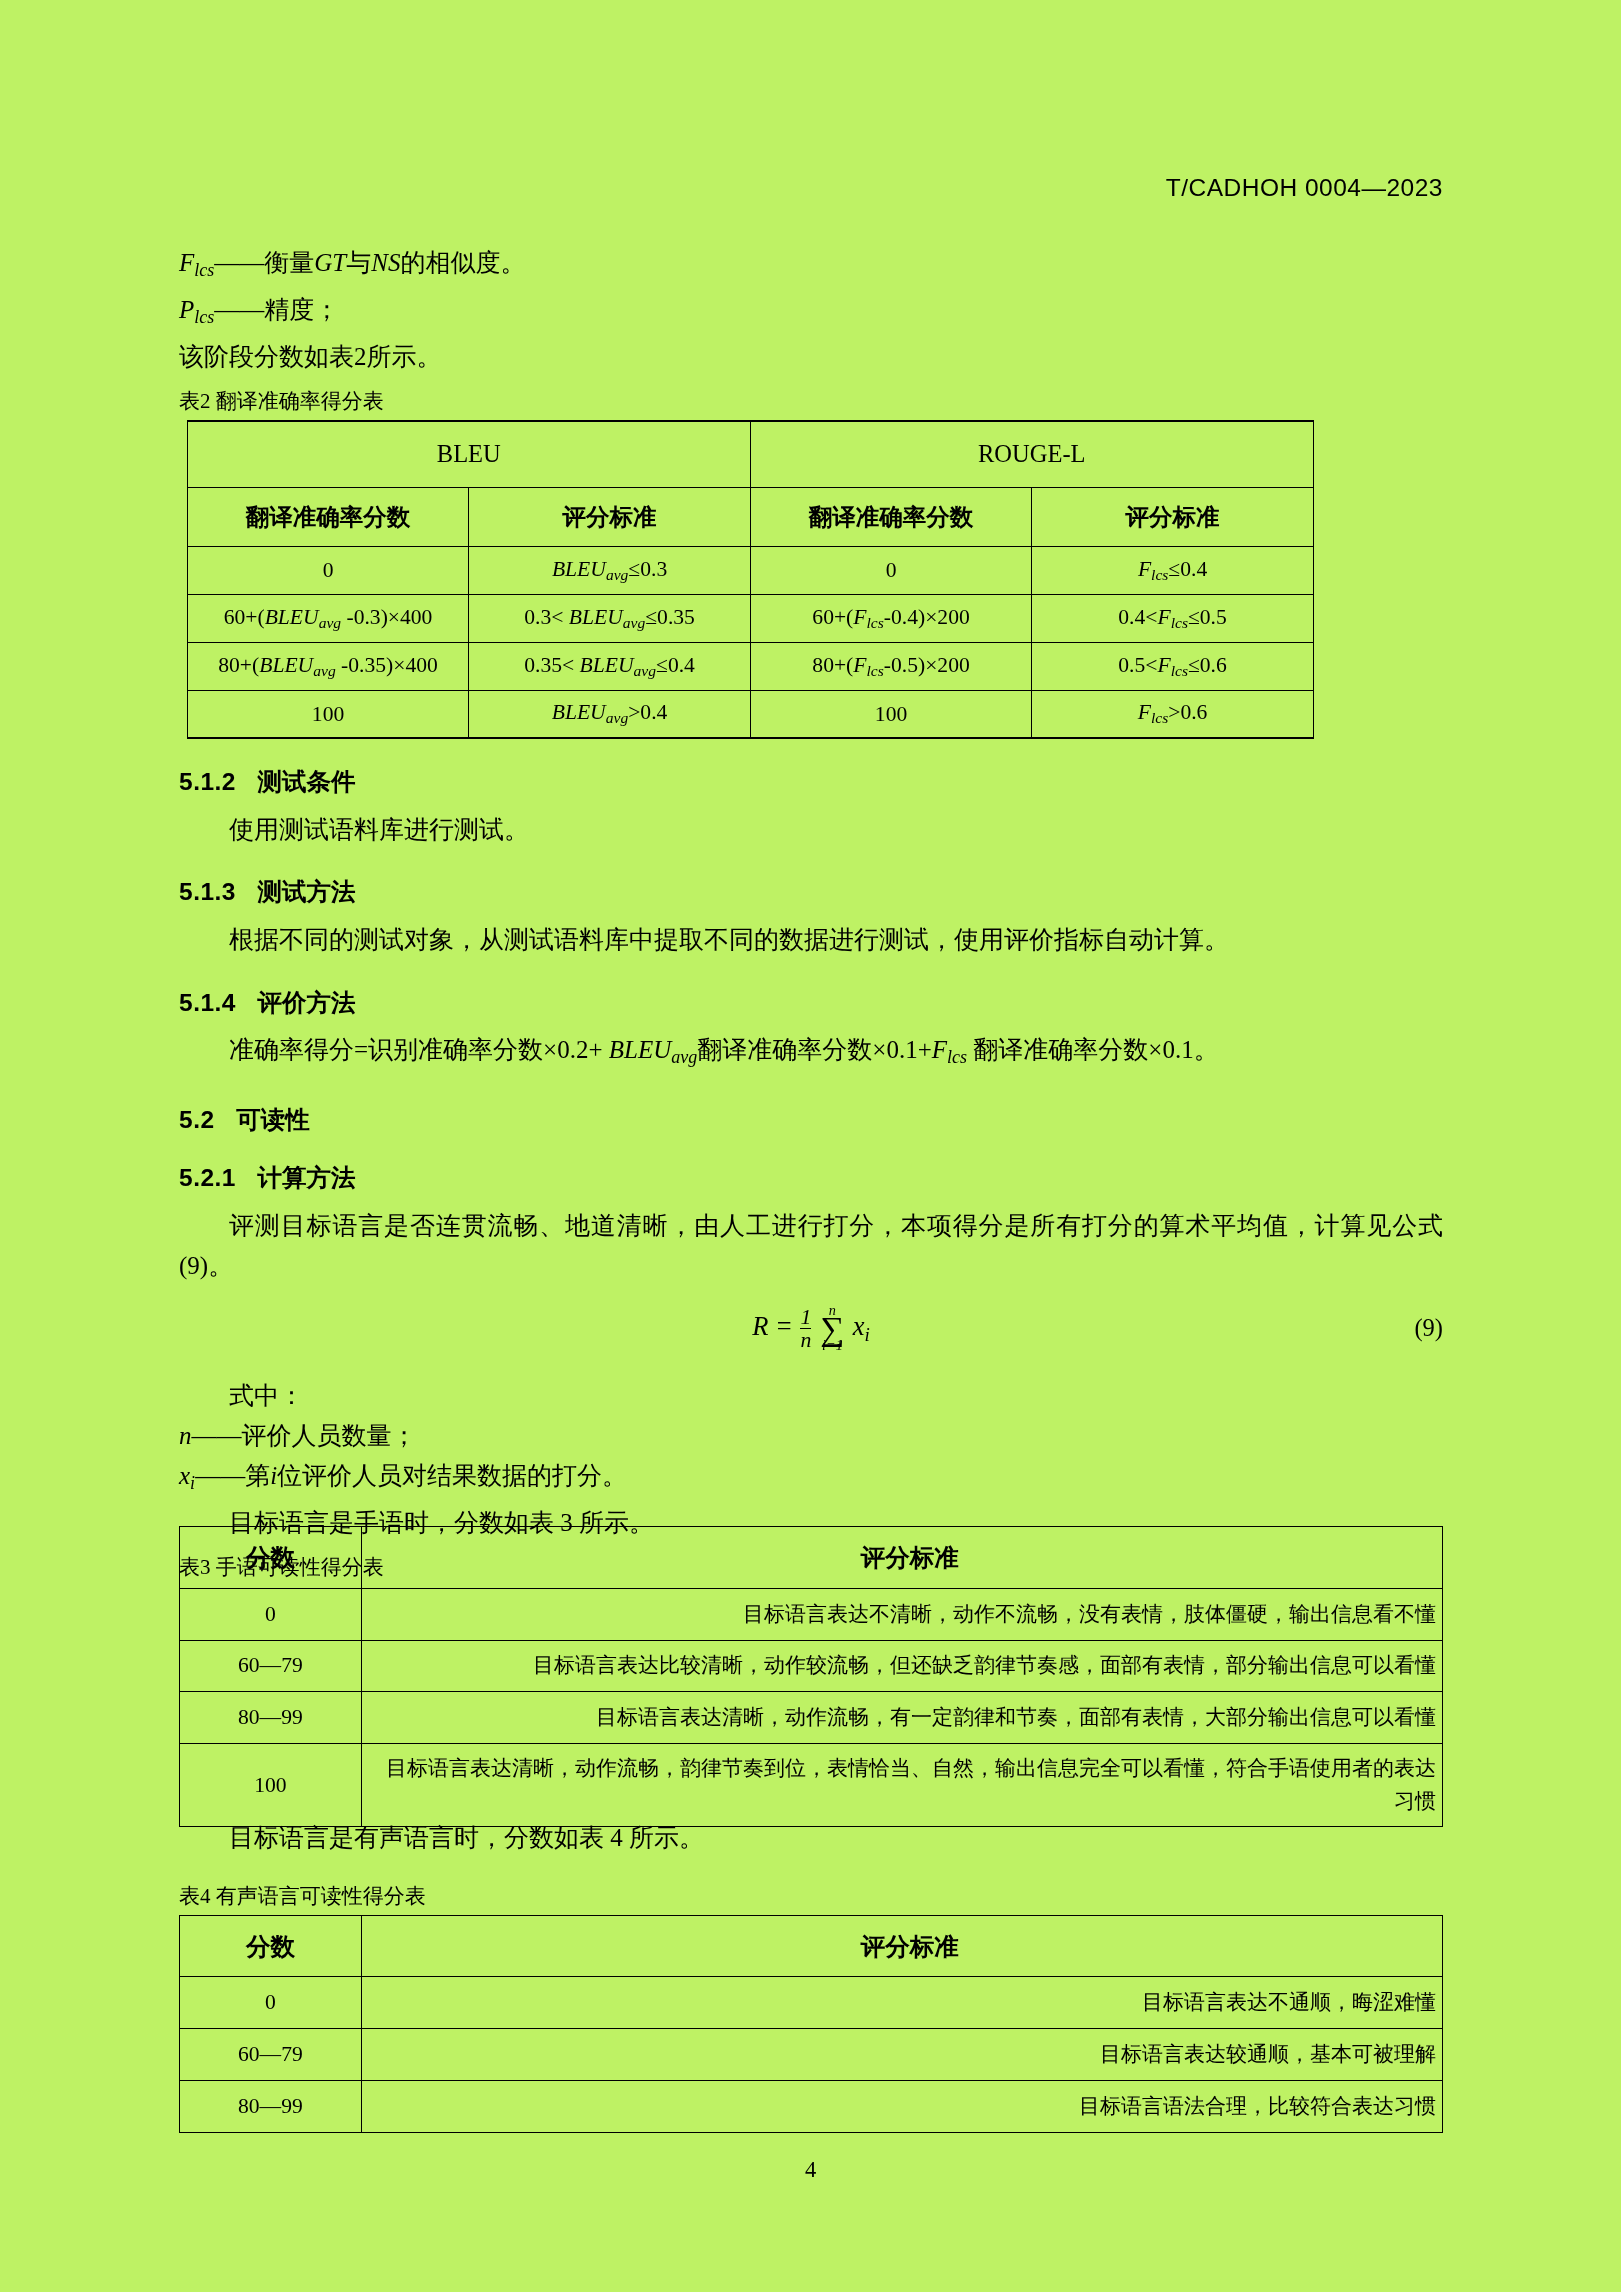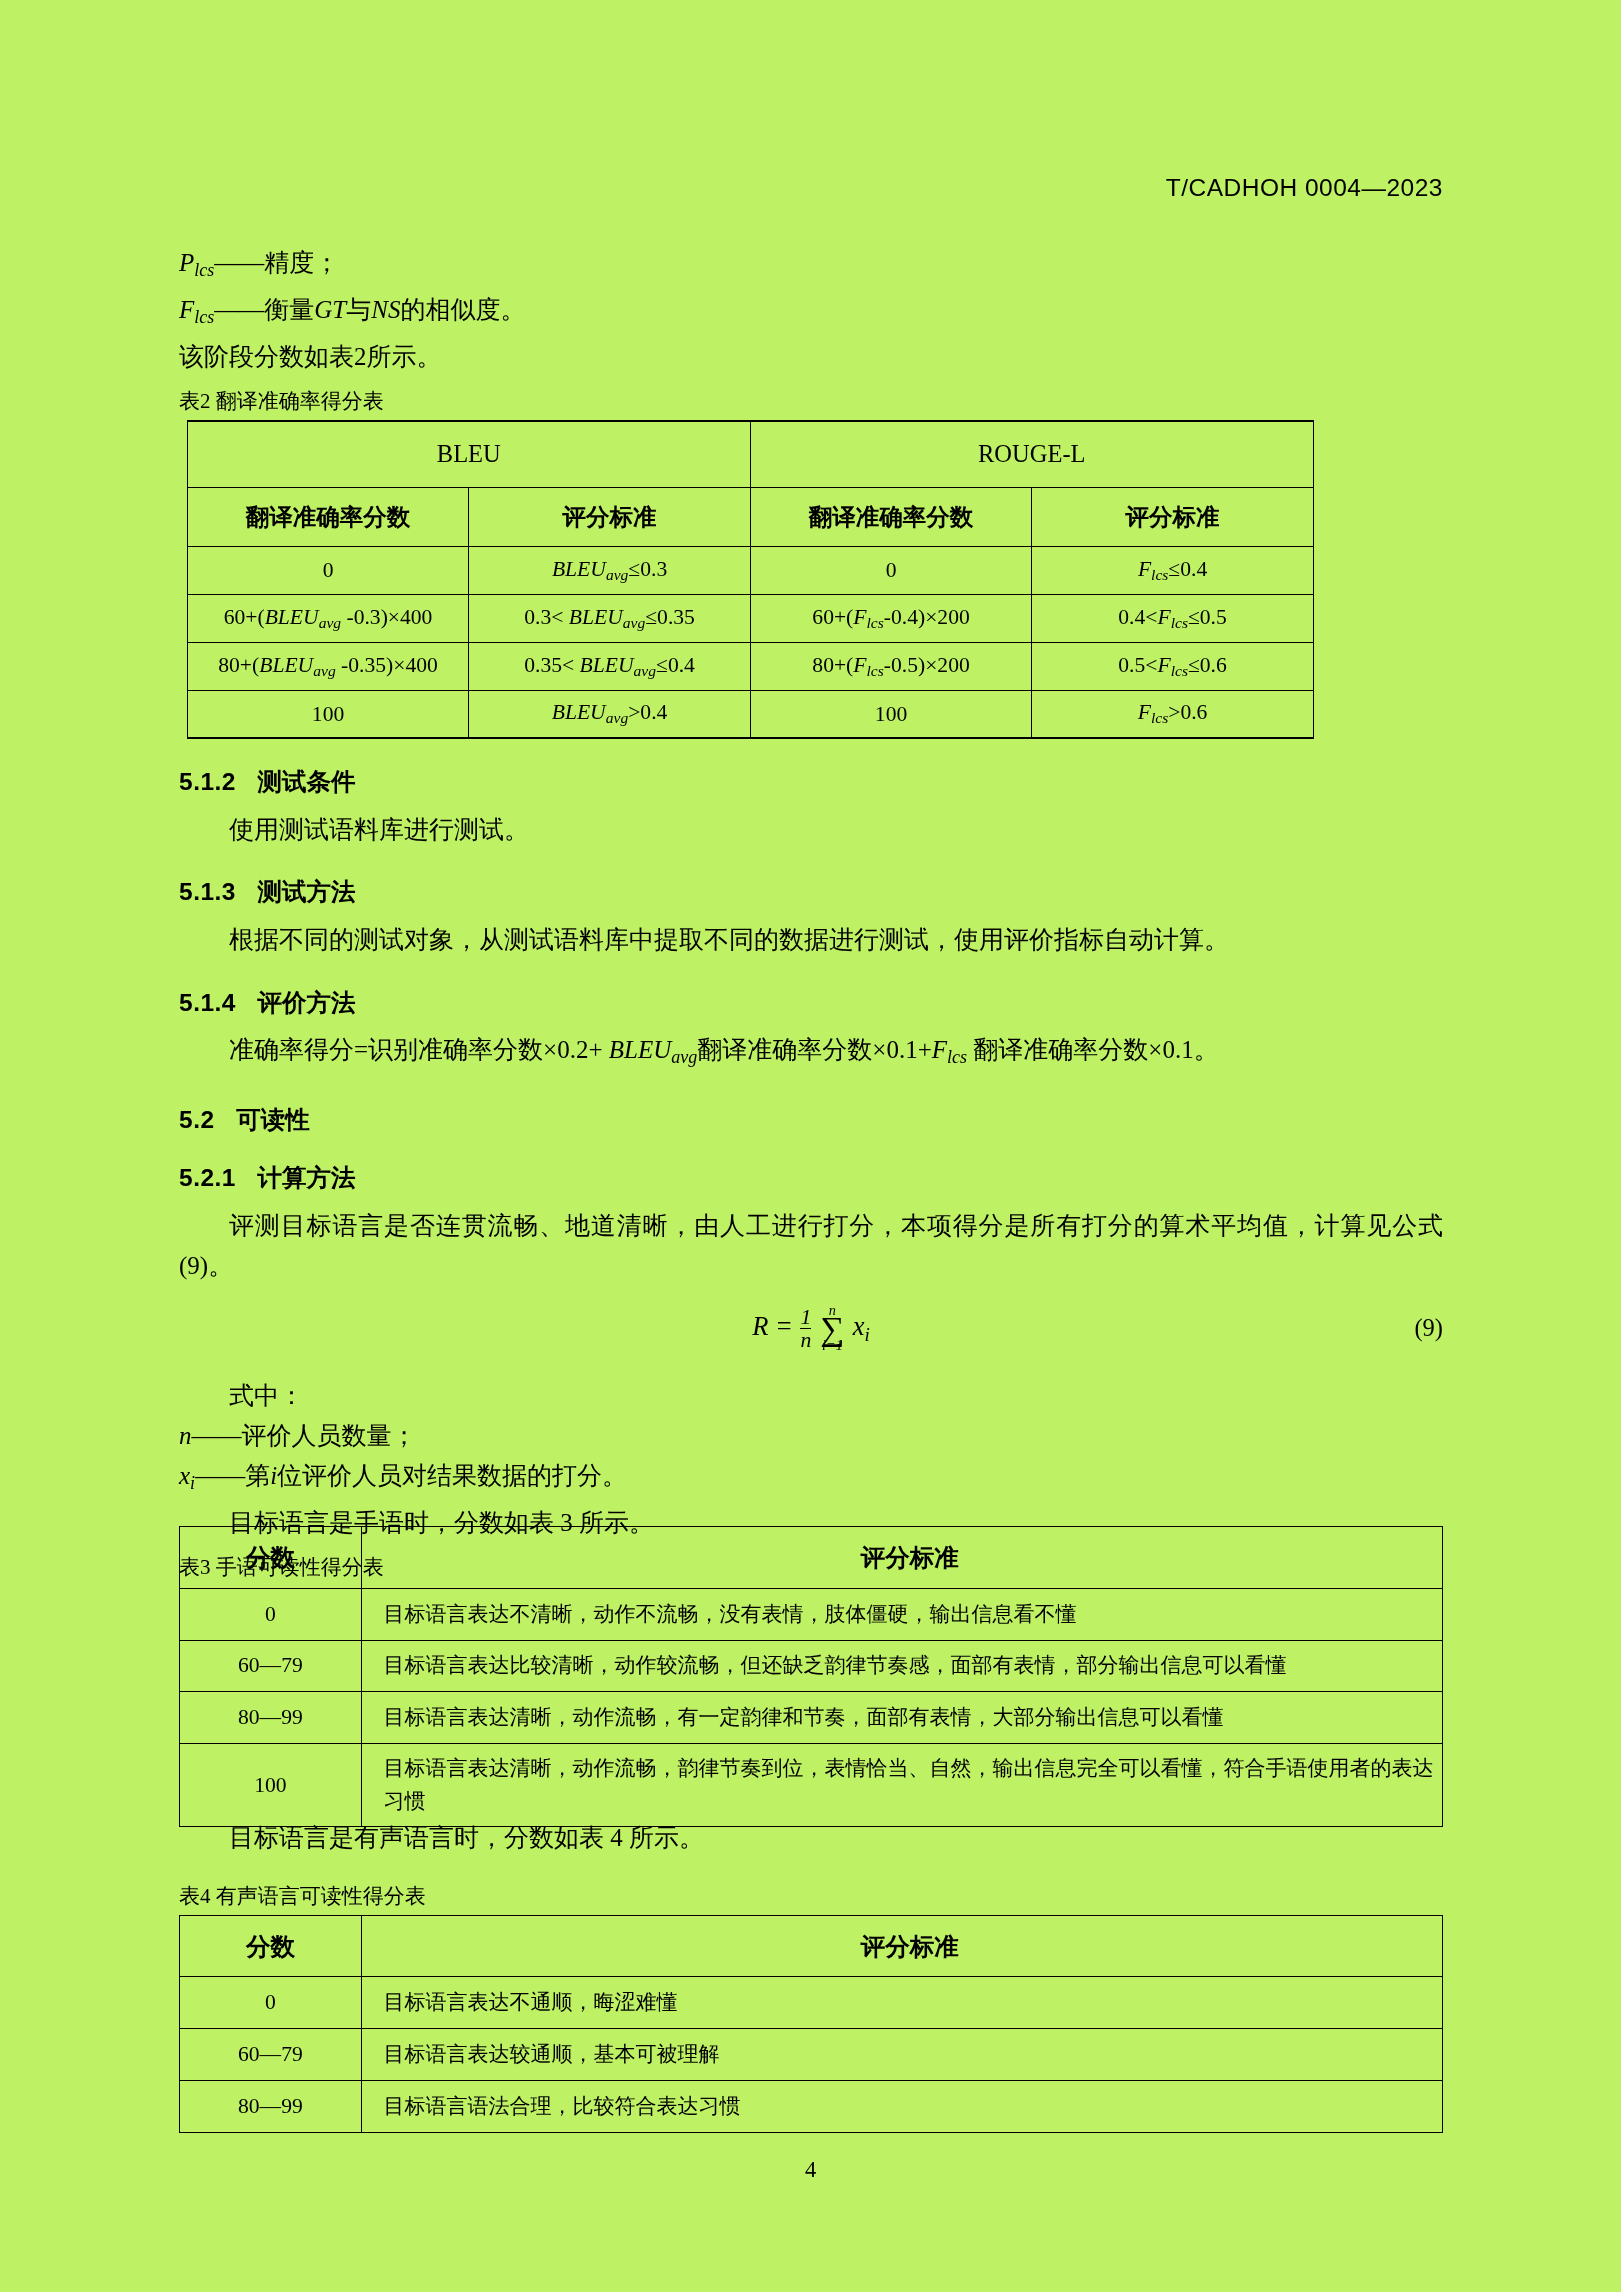--- a/index.html
+++ b/index.html
@@ -116,21 +116,21 @@
   .tbl2 .body td { height: 39px; font-size: 21.6px; }
   .tbl2 .outer-t { border-top-width: 2px; }
   .tbl2 .outer-b { border-bottom-width: 2px; }
 
   
   .tbl34 {
     width: 1264px;
     margin-left: 0;
   }
   .tbl34 .c-score { width: 169px; text-align: center; }
-  .tbl34 .c-crit  { text-align: left; padding-left: 21.6px; }
+  .tbl34 .c-crit  { text-align: right; padding-left: 21.6px; }
   .tbl34 thead td {
     height: 53px;
     font-family: "Liberation Sans", "DejaVu Sans", sans-serif;
     font-weight: bold;
     font-size: 24.5px;
     text-align: center;
   }
   .tbl34 tbody td {
     height: 43px;
     font-size: 21px;
@@ -211,23 +211,23 @@
 </style>
 </head>
 <body>
 
 <div class="page">
 
   <div class="header">T/CADHOH 0004—2023</div>
 
   <div class="content">
 
+    <p class="para"><span class="it">F</span><span class="sub">lcs</span><span>——</span><span>衡量</span><span class="it">GT</span><span>与</span><span class="it">NS</span><span>的相似度。</span></p>
+
     <p class="para"><span class="it">P</span><span class="sub">lcs</span><span>——</span><span>精度；</span></p>
-
-    <p class="para"><span class="it">F</span><span class="sub">lcs</span><span>——</span><span>衡量</span><span class="it">GT</span><span>与</span><span class="it">NS</span><span>的相似度。</span></p>
 
     <p class="para">该阶段分数如表2所示。</p>
 
     <div class="tcap">表2  翻译准确率得分表</div>
 
     <table class="tbl2">
       <tbody>
         <tr>
           <td class="grouphdr outer-t" colspan="2">BLEU</td>
           <td class="grouphdr outer-t" colspan="2">ROUGE-L</td>

